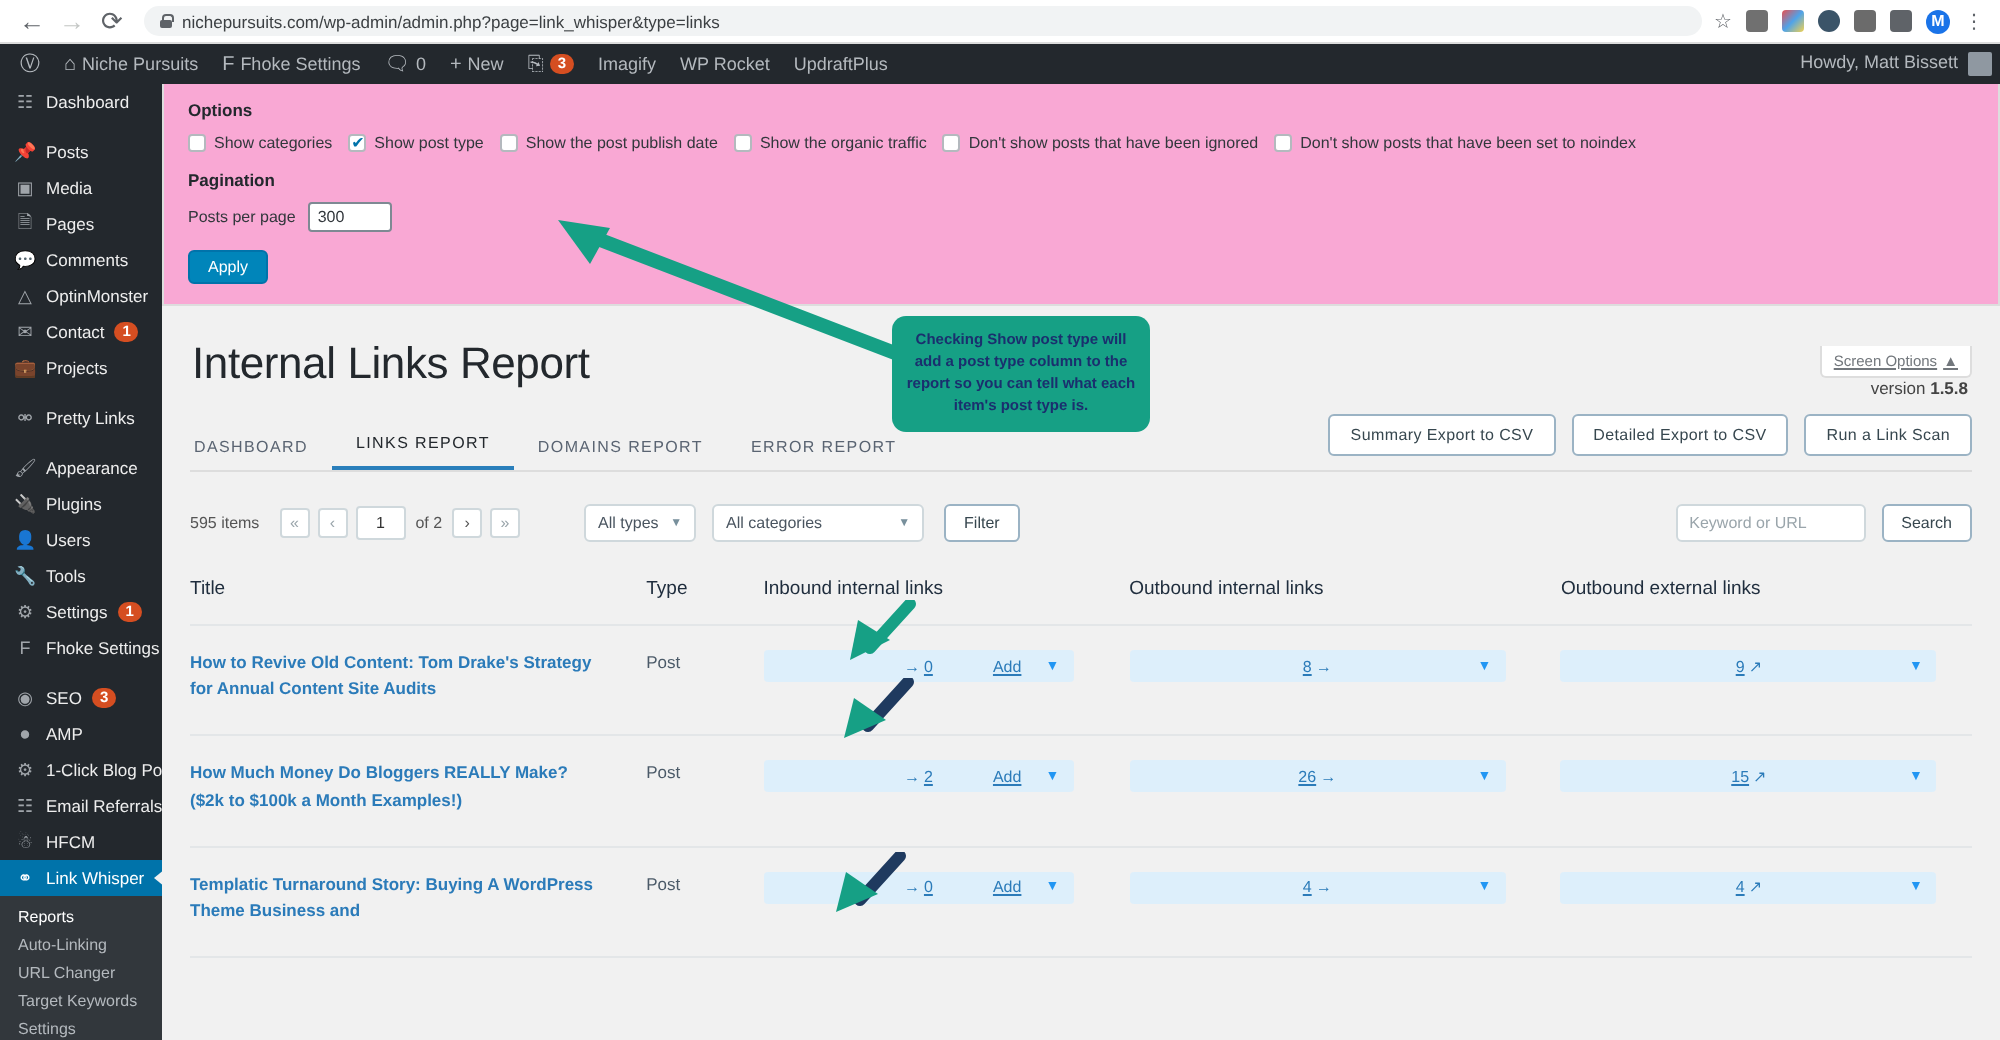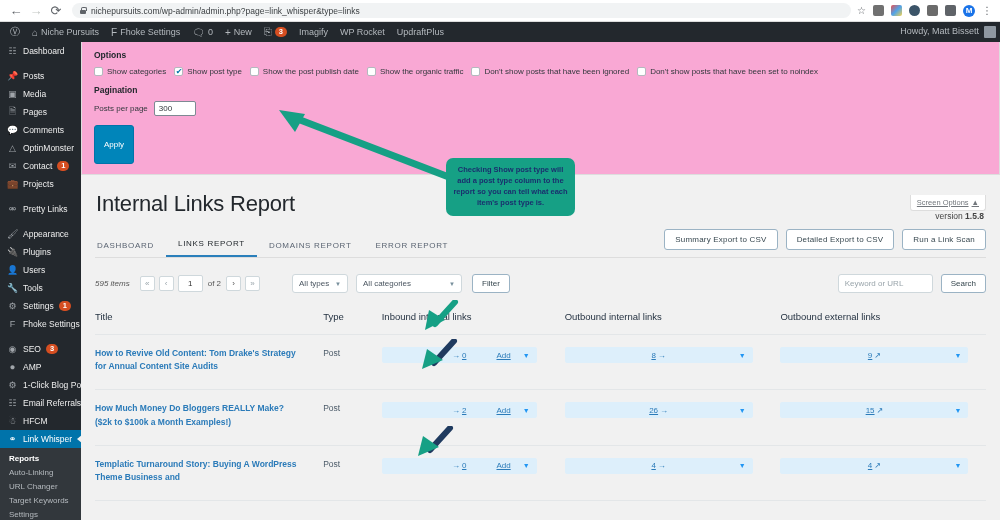--- a/index.html
+++ b/index.html
@@ -116,21 +116,21 @@
     content:''; position:absolute; right:-1px; top:5px;
     border-top:4px solid transparent; border-bottom:4px solid transparent;
     border-right:5px solid #f1f1f1;
   }
   .menu-sep { height: 7px; }
   #submenu { background: #32373c; padding: 3px 0 6px 0; }
   .submenu-item {
     font-size: 8px; color: #b4b9be; padding: 2.5px 0 2.5px 9px;
     white-space: nowrap;
   }
-  .submenu-item.cur { color: #fff; font-weight: bold; }
+  .submenu-item.cur { color: #fff; font-weight: normal; }
 
   
   #main { flex: 1 1 auto; background: #f1f1f1; position: relative; overflow: hidden; }
 
   
   #screen-options-panel {
     background: #f9a8d4; border: 1px solid #ddd; border-top: none;
     padding: 8px 12px 10px 12px;
     position: relative;
   }
@@ -152,21 +152,21 @@
   .so-section { font-size: 8.5px; color: #23282d; font-weight: bold; margin: 9px 0 6px 0; }
   .ppp-row { display:flex; align-items:center; gap:6px; }
   .ppp-row label { font-size: 8px; color:#32373c; }
   #posts-per-page {
     width: 42px; height: 15px; border: 1px solid #7e8993;
     border-radius: 2px; font-size: 8px; padding: 0 4px; color:#32373c;
     font-family: "Liberation Sans", sans-serif; background:#fff;
   }
   #apply-button {
     margin-top: 9px; background: #0085ba; border: 1px solid #0073aa;
-    color: #fff; font-size: 8px; padding: 14px 9px; border-radius: 3px;
+    color: #fff; font-size: 8px; padding: 3px 9px; border-radius: 3px;
     font-family: "Liberation Sans", sans-serif; cursor: pointer; text-align: right;
   }
 
   
   #callout-box {
     position: absolute; left: 365px; top: 116px;
     width: 129px; background: #16a085; border-radius: 7px;
     padding: 7px 6px; text-align: center; z-index: 40;
   }
   #callout-text {
@@ -231,21 +231,21 @@
     font-size: 8px; padding: 5px 10px; border-radius: 3px;
     font-family: "Liberation Sans", sans-serif; white-space: nowrap;
     letter-spacing: 0.2px;
   }
 
   
   #table-toolbar {
     display: flex; align-items: center; margin-top: 16px;
     gap: 0; position: relative;
   }
-  #items-count { font-size: 8px; color: #555; margin-right: 10px; font-style: italic; }
+  #items-count { font-size: 8px; color: #555; margin-right: 10px; }
   .pager-btn {
     width: 15px; height: 15px; border: 1px solid #cfd8dc; background: #fff;
     color: #9aa5ab; font-size: 8px; display: flex;
     align-items: center; justify-content: center; margin-right: 4px;
     border-radius: 2px;
   }
   .pager-btn.enabled { color: #555; }
   #page-input {
     width: 25px; height: 17px; border: 1px solid #cfd8dc; background: #fff;
     font-size: 8px; text-align: center; margin-right: 5px; border-radius: 2px;

